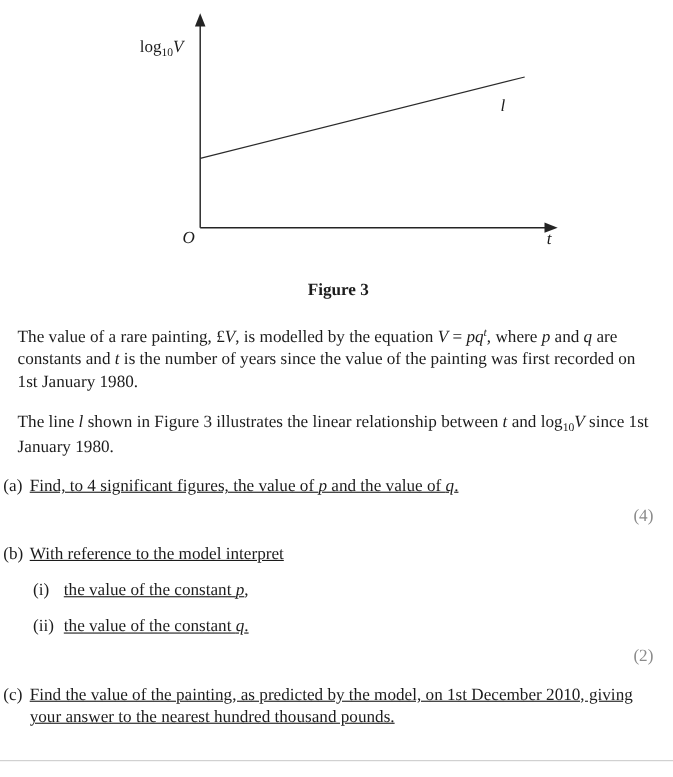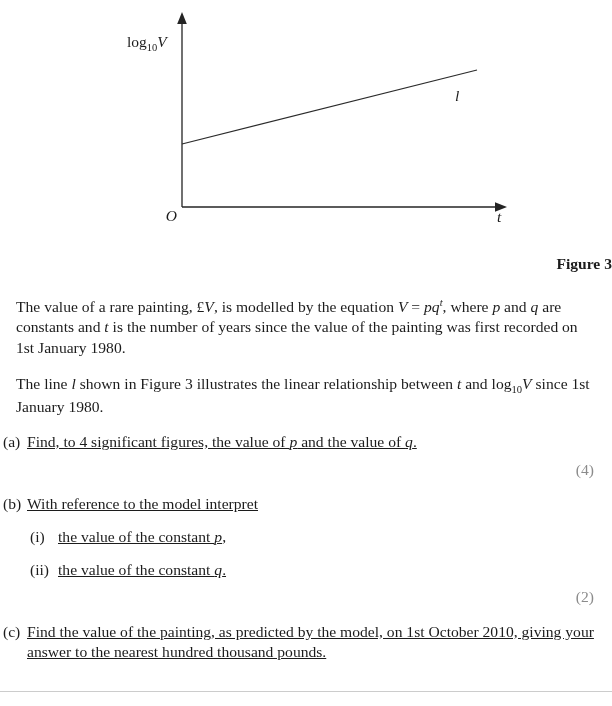--- a/index.html
+++ b/index.html
@@ -9,21 +9,21 @@
     background: #ffffff;
     font-family: "Liberation Serif", serif;
     font-size: 15.6px;
     line-height: 1.32;
     color: #1c1c1c;
     overflow: hidden;
   }
   .page { position: relative; width: 612px; height: 706px; padding: 0 0 0 3px; }
   .graph-wrap { width: 612px; height: 238px; margin-left: -3px; }
   svg { display: block; }
-  .caption { text-align: right; font-weight: bold; margin: 16px 0 12px 0; }
+  .caption { text-align: center; font-weight: bold; margin: 16px 0 12px 0; }
   .para { margin: 21px 22px 0 13px; }
   .part { display: flex; margin: 15px 18px 0 0; }
   .part-label { flex: 0 0 24px; }
   .part-text { flex: 1; text-decoration: underline; }
   .subpart { display: flex; margin: 12px 0 0 27px; }
   .subpart-label { flex: 0 0 28px; }
   .marks { color: #8b8b8b; text-align: right; margin: 7px 18px 0 0; }
   .bottom-rule { position: absolute; left: 0; right: 0; bottom: 14px; border-top: 1px solid #cccccc; }
   sub { font-size: 0.68em; }
   sup { font-size: 0.68em; }
@@ -72,17 +72,17 @@
     <span class="part-text">the value of the constant <i>p</i>,</span>
   </div>
   <div class="subpart">
     <span class="subpart-label">(ii)</span>
     <span class="part-text">the value of the constant <i>q</i>.</span>
   </div>
   <div class="marks">(2)</div>
 
   <div class="part" style="margin-top:14px">
     <span class="part-label">(c)</span>
-    <span class="part-text">Find the value of the painting, as predicted by the model, on 1st October 2010, giving your answer to the nearest hundred thousand pounds.</span>
+    <span class="part-text">Find the value of the painting, as predicted by the model, on 1st December 2010, giving your answer to the nearest hundred thousand pounds.</span>
   </div>
 
   <div class="bottom-rule"></div>
 </div>
 
 </body></html>

